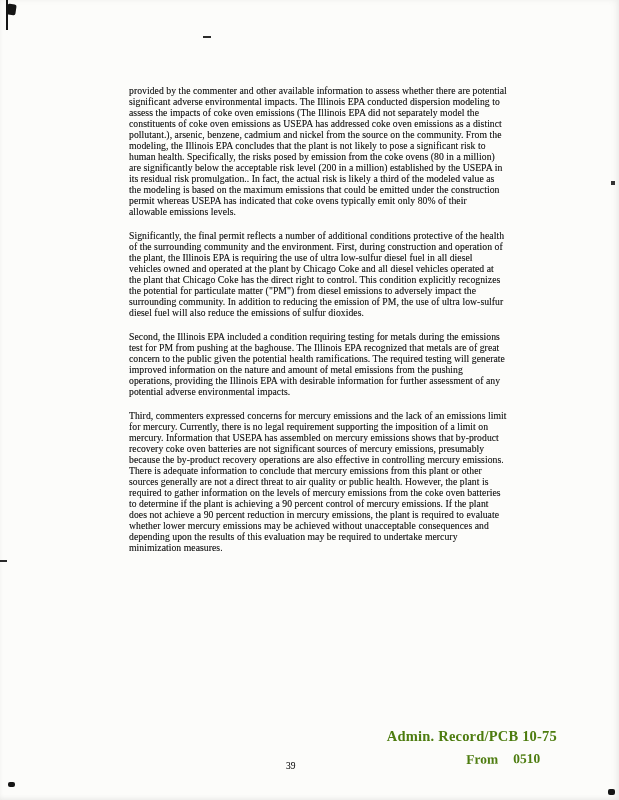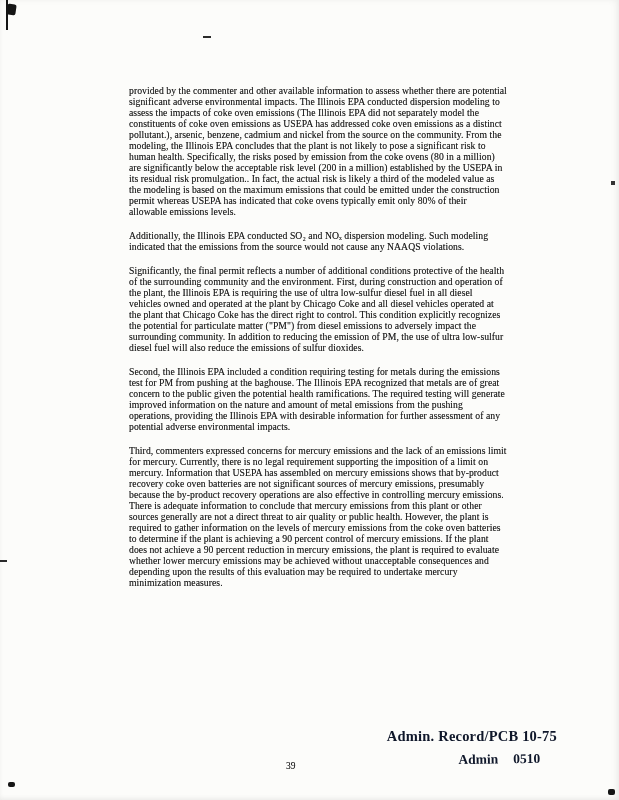--- a/index.html
+++ b/index.html
@@ -40,21 +40,21 @@
     top: 761px;
     font-size: 9.5px;
     color: #222;
     text-shadow: 0 0 0.4px rgba(25,25,25,0.5);
   }
   .stamp {
     position: absolute;
     right: 62px;
     top: 728px;
     text-align: right;
-    color: #0f172a;
+    color: #4d7c0f;
   }
   .stamp-line1 {
     font-size: 14.5px;
     font-weight: bold;
     letter-spacing: 0.2px;
   }
   .stamp-line2 {
     font-size: 13.5px;
     font-weight: bold;
     margin-top: 7px;
@@ -85,26 +85,25 @@
   <div class="artifact a1"></div>
   <div class="artifact a2"></div>
   <div class="artifact a3"></div>
   <div class="artifact a4"></div>
   <div class="artifact a5"></div>
   <div class="artifact a6"></div>
   <div class="artifact a7"></div>
 
   <div class="text-block">
     <p>provided by the commenter and other available information to assess whether there are potential significant adverse environmental impacts.  The Illinois EPA conducted dispersion modeling to assess the impacts of coke oven emissions (The Illinois EPA did not separately model the constituents of coke oven emissions as USEPA has addressed coke oven emissions as a distinct pollutant.), arsenic, benzene, cadmium and nickel from the source on the community.  From the modeling, the Illinois EPA concludes that the plant is not likely to pose a significant risk to human health.  Specifically, the risks posed by emission from the coke ovens (80 in a million) are significantly below the acceptable risk level (200 in a million) established by the USEPA in its residual risk promulgation..  In fact, the actual risk is likely a third of the modeled value as the modeling is based on the maximum emissions that could be emitted under the construction permit whereas USEPA has indicated that coke ovens typically emit only 80% of their allowable emissions levels.</p>
-    <p>Additionally, the Illinois EPA conducted SO₂ and NOₓ dispersion modeling.  Such modeling indicated that the emissions from the source would not cause any NAAQS violations.</p>
     <p>Significantly, the final permit reflects a number of additional conditions protective of the health of the surrounding community and the environment.  First, during construction and operation of the plant, the Illinois EPA is requiring the use of ultra low-sulfur diesel fuel in all diesel vehicles owned and operated at the plant by Chicago Coke and all diesel vehicles operated at the plant that Chicago Coke has the direct right to control.  This condition explicitly recognizes the potential for particulate matter ("PM") from diesel emissions to adversely impact the surrounding community.  In addition to reducing the emission of PM, the use of ultra low-sulfur diesel fuel will also reduce the emissions of sulfur dioxides.</p>
     <p>Second, the Illinois EPA included a condition requiring testing for metals during the emissions test for PM from pushing at the baghouse.  The Illinois EPA recognized that metals are of great concern to the public given the potential health ramifications.  The required testing will generate improved information on the nature and amount of metal emissions from the pushing operations, providing the Illinois EPA with desirable information for further assessment of any potential adverse environmental impacts.</p>
     <p>Third, commenters expressed concerns for mercury emissions and the lack of an emissions limit for mercury.  Currently, there is no legal requirement supporting the imposition of a limit on mercury.  Information that USEPA has assembled on mercury emissions shows that by-product recovery coke oven batteries are not significant sources of mercury emissions, presumably because the by-product recovery operations are also effective in controlling mercury emissions.  There is adequate information to conclude that mercury emissions from this plant or other sources generally are not a direct threat to air quality or public health.  However, the plant is required to gather information on the levels of mercury emissions from the coke oven batteries to determine if the plant is achieving a 90 percent control of mercury emissions.  If the plant does not achieve a 90 percent reduction in mercury emissions, the plant is required to evaluate whether lower mercury emissions may be achieved without unacceptable consequences and depending upon the results of this evaluation may be required to undertake mercury minimization measures.</p>
   </div>
 
   <div class="page-number">39</div>
 
   <div class="stamp">
     <div class="stamp-line1">Admin. Record/PCB 10-75</div>
-    <div class="stamp-line2"><span>Admin</span><span class="gap"></span><span>0510</span></div>
+    <div class="stamp-line2"><span>From</span><span class="gap"></span><span>0510</span></div>
   </div>
 
 </div>
 
 </body></html>

